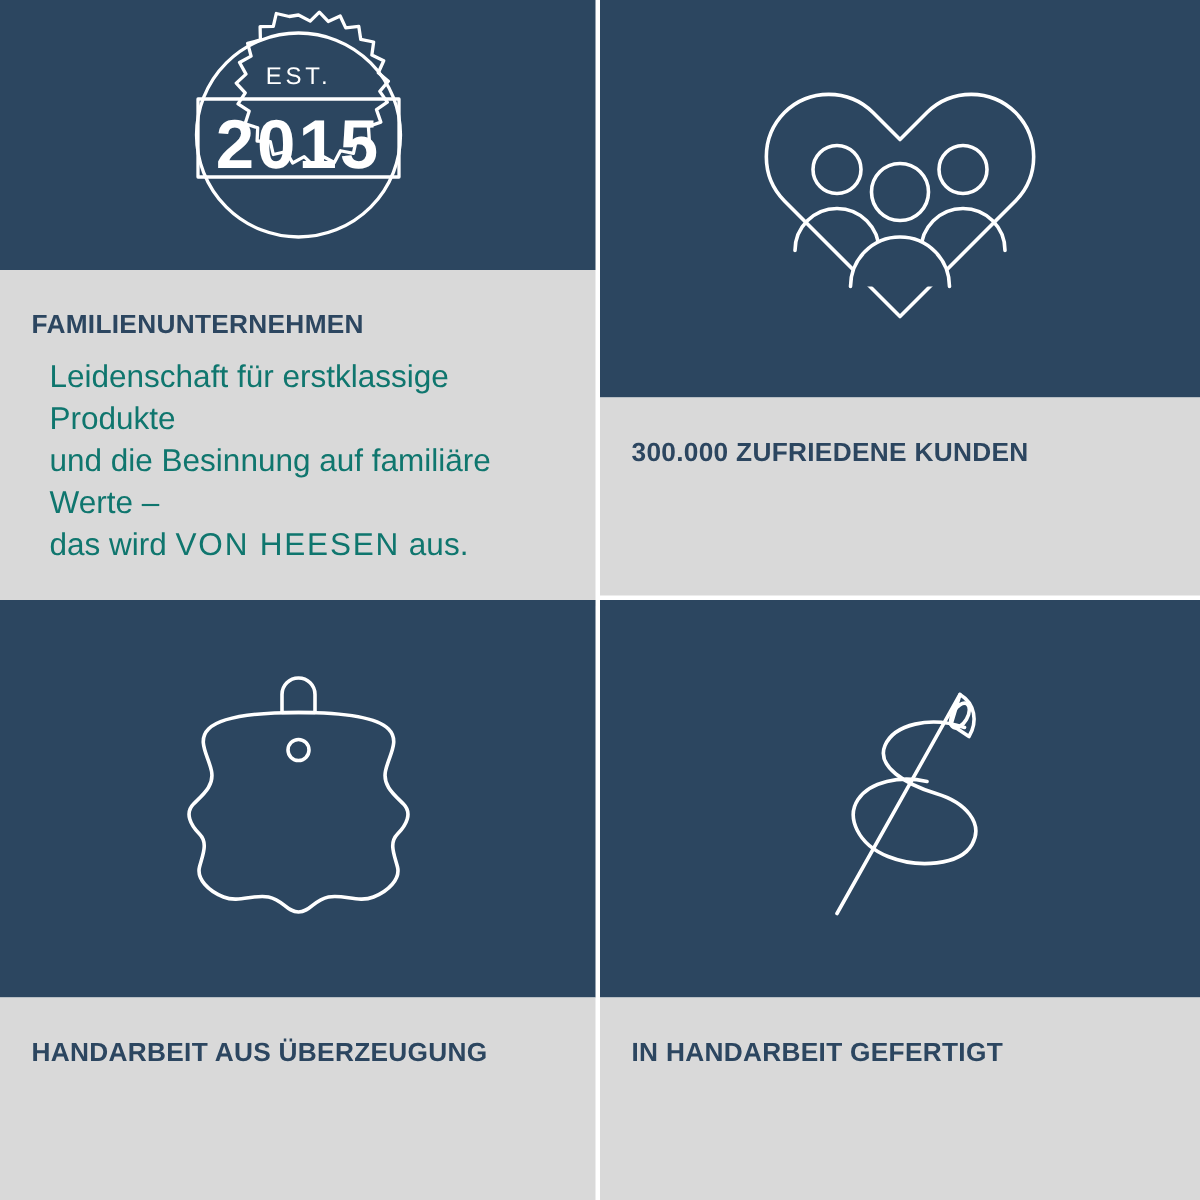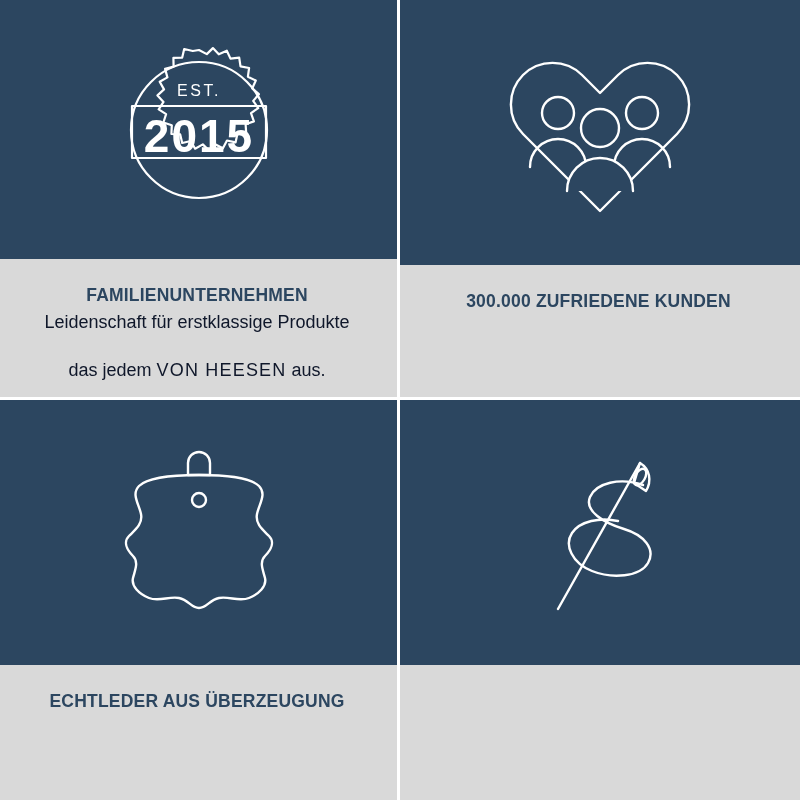--- a/index.html
+++ b/index.html
@@ -37,35 +37,34 @@
     align-items: center;
     justify-content: center;
     box-sizing: border-box;
   }
   .text-panel {
     background: #d9d9d9;
     flex: 1;
     box-sizing: border-box;
     padding: 26px 24px 14px 21px;
     color: #2c4660;
-    text-align: center;
   }
   .text-panel .headline {
     font-weight: bold;
     font-size: 17.5px;
     letter-spacing: 0.2px;
     margin: 0 0 6px 0;
     line-height: 1.15;
     color: #2c4660;
   }
   .text-panel .body {
-    font-size: 18px;
+    font-size: 21px;
     line-height: 1.33;
-    margin: 0;
-    color: #0f172a;
+    margin: 12px;
+    color: #0f766e;
     white-space: pre-line;
   }
   .brand {
     letter-spacing: 1.2px;
   }
   svg { display: block; }
 </style>
 </head>
 <body>
 
@@ -82,21 +81,21 @@
           <circle cx="100" cy="90" r="68"></circle>
 
           <rect x="33" y="66" width="134" height="52"></rect>
         </g>
         <text x="100" y="56" fill="#ffffff" font-family="'Liberation Sans', sans-serif" font-size="16" letter-spacing="2.5" text-anchor="middle">EST.</text>
         <text x="100" y="112" fill="#ffffff" font-family="'Liberation Sans', sans-serif" font-size="46" font-weight="bold" letter-spacing="2" text-anchor="middle">2015</text>
       </svg>
     </div>
     <div class="text-panel">
       <p class="headline">FAMILIENUNTERNEHMEN</p>
-      <p class="body"><span>Leidenschaft für erstklassige Produkte</span><br><br><span>das jedem </span><span class="brand">VON HEESEN</span><span> aus.</span></p>
+      <p class="body"><span>Leidenschaft für erstklassige Produkte</span><br><span>und die Besinnung auf familiäre Werte –</span><br><span>das wird </span><span class="brand">VON HEESEN</span><span> aus.</span></p>
     </div>
   </div>
 
   <div class="cell row-top">
     <div class="icon-panel">
       <svg width="210" height="180" viewBox="0 0 210 180">
         <g fill="none" stroke="#ffffff" stroke-width="2.4" stroke-linejoin="round" stroke-linecap="round">
 
           <path d="M105 168
                    L28 91
@@ -147,21 +146,21 @@
                    C 28 112 24 104 30 98
                    C 36 92 44 86 42 76
                    C 40 66 32 56 40 48
                    C 48 40 72 37 100 37 Z"></path>
 
           <circle cx="100" cy="62" r="7"></circle>
         </g>
       </svg>
     </div>
     <div class="text-panel">
-      <p class="headline">ECHTLEDER AUS ÜBERZEUGUNG</p>
+      <p class="headline">HANDARBEIT AUS ÜBERZEUGUNG</p>
     </div>
   </div>
 
   <div class="cell">
     <div class="icon-panel">
       <svg width="200" height="200" viewBox="0 0 200 200">
         <g fill="none" stroke="#ffffff" stroke-width="2.4" stroke-linejoin="round" stroke-linecap="round">
 
           <path d="M140 30 L58 176"></path>
           <path d="M140 30 C150 36 152 48 146 58 L134 50 Z"></path>
@@ -172,16 +171,17 @@
                    C 120 44 96 50 90 64
                    C 84 78 104 90 124 96
                    C 144 102 156 116 148 130
                    C 140 144 112 146 92 138
                    C 72 130 64 112 72 100
                    C 80 88 100 84 118 88"></path>
         </g>
       </svg>
     </div>
     <div class="text-panel">
+      <p class="headline">IN HANDARBEIT GEFERTIGT</p>
     </div>
   </div>
 
 </div>
 
 </body></html>

